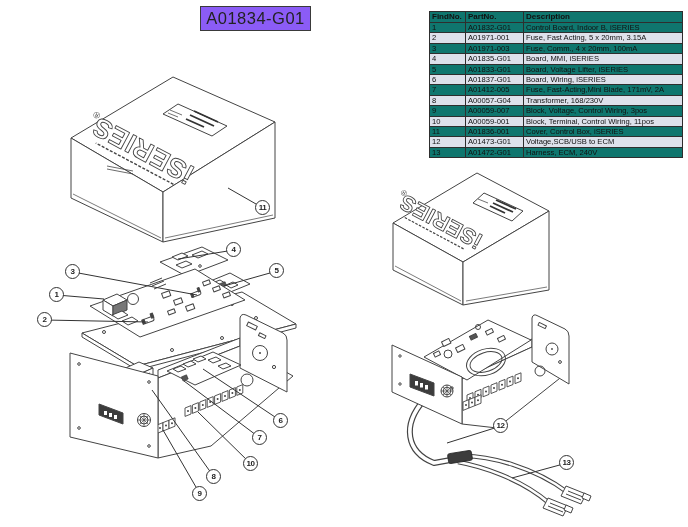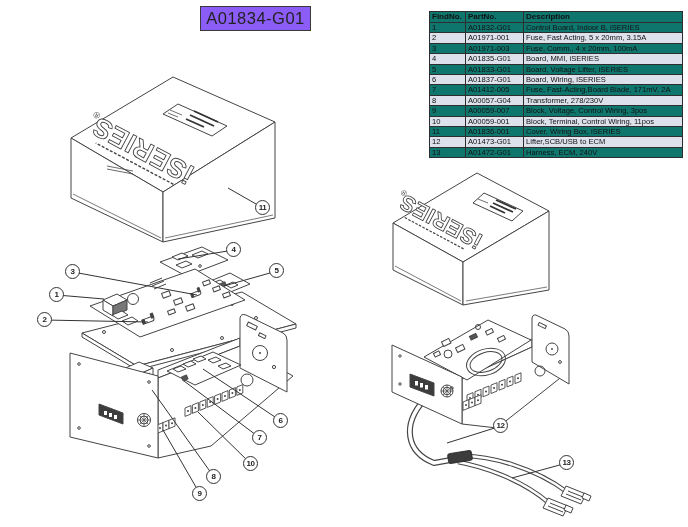--- a/index.html
+++ b/index.html
@@ -365,46 +365,46 @@
         <td>Board, Voltage Lifter, iSERIES</td>
       </tr>
       <tr style="background: rgb(221, 225, 235);">
         <td>6</td>
         <td>A01837-G01</td>
         <td>Board, Wiring, iSERIES</td>
       </tr>
       <tr>
         <td>7</td>
         <td>A01412-005</td>
-        <td>Fuse, Fast-Acting,Board Blade, 171mV, 2A</td>
+        <td>Fuse, Fast-Acting,Mini Blade, 171mV, 2A</td>
       </tr>
       <tr style="background: rgb(221, 225, 235);">
         <td>8</td>
         <td>A00057-G04</td>
-        <td>Transformer, 278/230V</td>
+        <td>Transformer, 168/230V</td>
       </tr>
       <tr>
         <td>9</td>
         <td>A00059-007</td>
         <td>Block, Voltage, Control Wiring, 3pos</td>
       </tr>
       <tr style="background: rgb(221, 225, 235);">
         <td>10</td>
         <td>A00059-001</td>
         <td>Block, Terminal, Control Wiring, 11pos</td>
       </tr>
       <tr>
         <td>11</td>
         <td>A01836-001</td>
-        <td>Cover, Wiring Box, iSERIES</td>
+        <td>Cover, Control Box, iSERIES</td>
       </tr>
       <tr style="background: rgb(221, 225, 235);">
         <td>12</td>
         <td>A01473-G01</td>
-        <td>Lifter,SCB/USB to ECM</td>
+        <td>Voltage,SCB/USB to ECM</td>
       </tr>
       <tr>
         <td>13</td>
         <td>A01472-G01</td>
         <td>Harness, ECM, 240V</td>
       </tr>
     </tbody>
 </table>
 
 <div class="callout" style="left:49px;top:287px">1</div>

